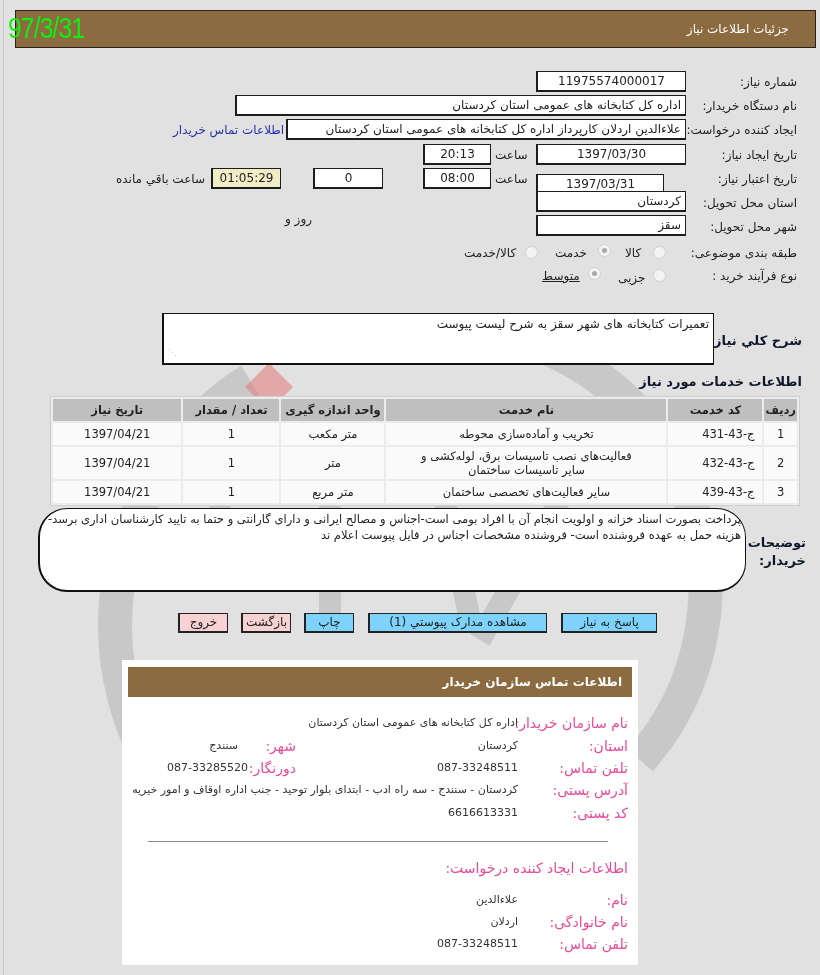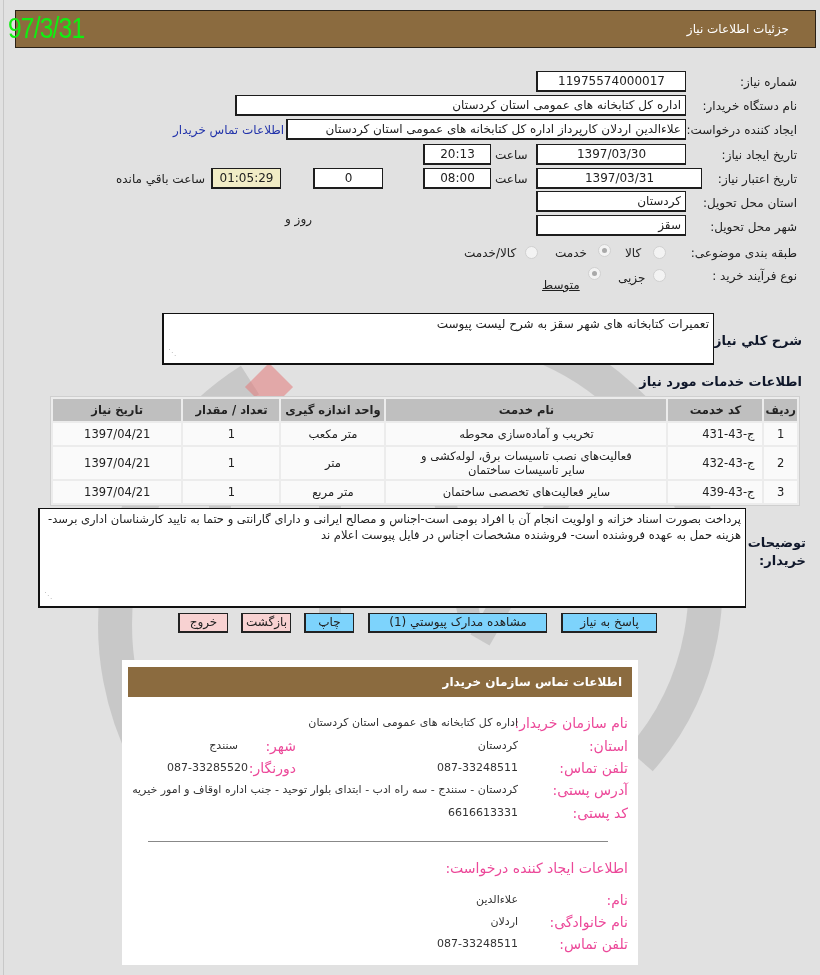--- a/index.html
+++ b/index.html
@@ -107,21 +107,21 @@
 <span class="lbl" style="right:23px;top:123px;">ایجاد کننده درخواست:</span>
 <div class="field r" style="left:286px;top:119px;width:400px;">علاءالدین اردلان کارپرداز اداره کل کتابخانه های عمومی استان کردستان</div>
 <span class="link" style="left:173px;top:123px;">اطلاعات تماس خریدار</span>
 
 <span class="lbl" style="right:23px;top:148px;">تاریخ ایجاد نیاز:</span>
 <div class="field c" style="left:536px;top:144px;width:150px;">1397/03/30</div>
 <span class="lbl" style="left:495px;top:148px;">ساعت</span>
 <div class="field c" style="left:423px;top:144px;width:68px;">20:13</div>
 
 <span class="lbl" style="right:23px;top:172px;">تاریخ اعتبار نیاز:</span>
-<div class="field c" style="left:536px;top:168px;width:166px;">1397/03/31</div>
+<div class="field c" style="left:536px;top:174px;width:128px;">1397/03/31</div>
 <span class="lbl" style="left:495px;top:172px;">ساعت</span>
 <div class="field c" style="left:423px;top:168px;width:68px;">08:00</div>
 <div class="field c" style="left:313px;top:168px;width:70px;">0</div>
 <span class="lbl" style="left:285px;top:172px;margin-top:40px;">روز و</span>
 <div class="field c yellow" style="left:211px;top:168px;width:70px;">01:05:29</div>
 <span class="lbl" style="left:116px;top:172px;">ساعت باقي مانده</span>
 
 <span class="lbl" style="right:23px;top:196px;">استان محل تحویل:</span>
 <div class="field r" style="left:536px;top:191px;width:150px;">کردستان</div>
 
@@ -133,21 +133,21 @@
 <span class="lbl" style="left:625px;top:246px;">کالا</span>
 <span class="radio on" style="left:598px;top:244px;"></span>
 <span class="lbl" style="left:555px;top:246px;">خدمت</span>
 <span class="radio" style="left:525px;top:246px;"></span>
 <span class="lbl" style="left:464px;top:246px;">کالا/خدمت</span>
 
 <span class="lbl" style="right:23px;top:269px;">نوع فرآیند خرید :</span>
 <span class="radio" style="left:653px;top:269px;"></span>
 <span class="lbl" style="left:618px;top:271px;">جزیی</span>
 <span class="radio on" style="left:588px;top:267px;"></span>
-<span class="lbl" style="left:542px;top:278px;text-decoration:underline;">متوسط</span>
+<span class="lbl" style="left:542px;top:269px;text-decoration:underline;">متوسط</span>
 
 <span class="bold-lbl" style="right:18px;top:333px;">شرح کلي نیاز:</span>
 <div class="textarea" style="left:162px;top:313px;width:552px;height:52px;">
   <span>تعمیرات کتابخانه های شهر سقز به شرح لیست پیوست</span>
   <span class="grip">⋰</span>
 </div>
 
 <span class="bold-lbl" style="right:18px;top:374px;">اطلاعات خدمات مورد نیاز</span>
 
 <table class="svc">
@@ -183,21 +183,21 @@
       <td class="code">ج-43-439</td>
       <td>سایر فعالیت‌های تخصصی ساختمان</td>
       <td>متر مربع</td>
       <td>1</td>
       <td>1397/04/21</td>
     </tr>
   </tbody>
 </table>
 
 <span class="bold-lbl" style="right:14px;top:534px;width:56px;white-space:normal;line-height:18px;">توضیحات خریدار:</span>
-<div class="textarea" style="left:38px;top:508px;width:708px;height:100px;font-size:11.5px;">
+<div class="textarea" style="left:38px;top:508px;width:708px;height:84px;font-size:11.5px;border-radius:29px;">
   <span>پرداخت بصورت اسناد خزانه و اولویت انجام آن با افراد بومی است-اجناس  و مصالح ایرانی و دارای گارانتی و حتما به تایید کارشناسان اداری برسد-هزینه حمل به عهده فروشنده است- فروشنده مشخصات اجناس در فایل پیوست اعلام ند</span>
   <span class="grip">⋰</span>
 </div>
 
 <div class="btn green" style="left:561px;top:613px;width:96px;">پاسخ به نیاز</div>
 <div class="btn green" style="left:368px;top:613px;width:179px;">مشاهده مدارک پیوستي (1)</div>
 <div class="btn green" style="left:304px;top:613px;width:50px;">چاپ</div>
 <div class="btn pink" style="left:241px;top:613px;width:50px;">بازگشت</div>
 <div class="btn pink" style="left:178px;top:613px;width:50px;">خروج</div>
 

